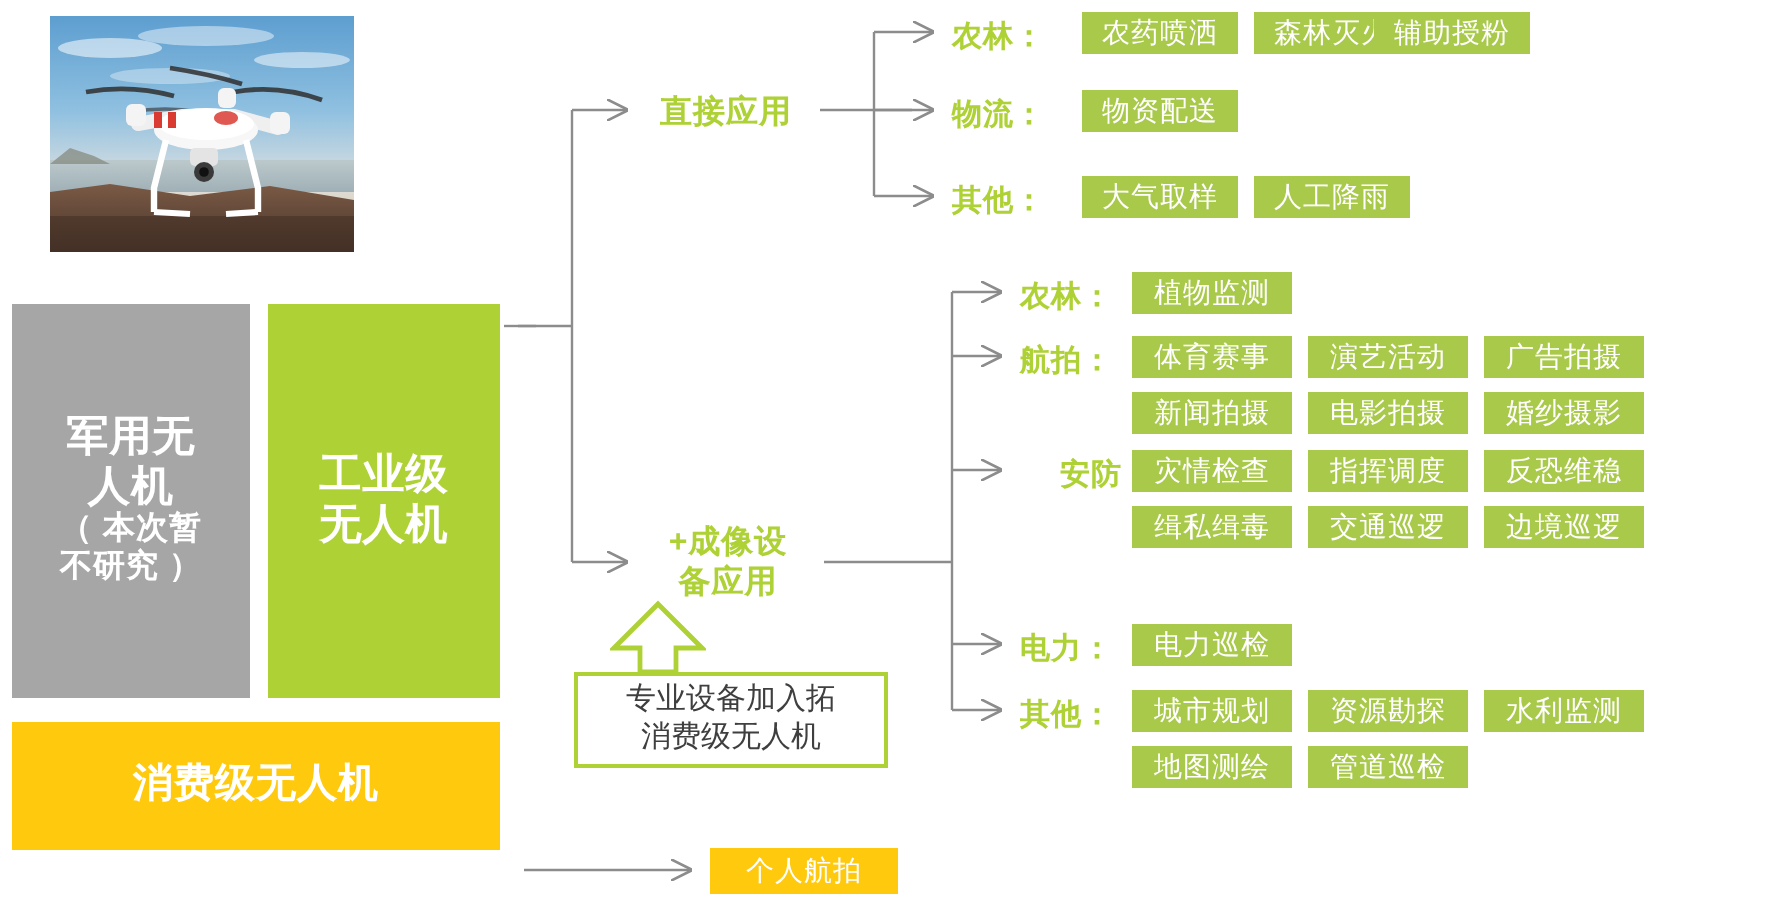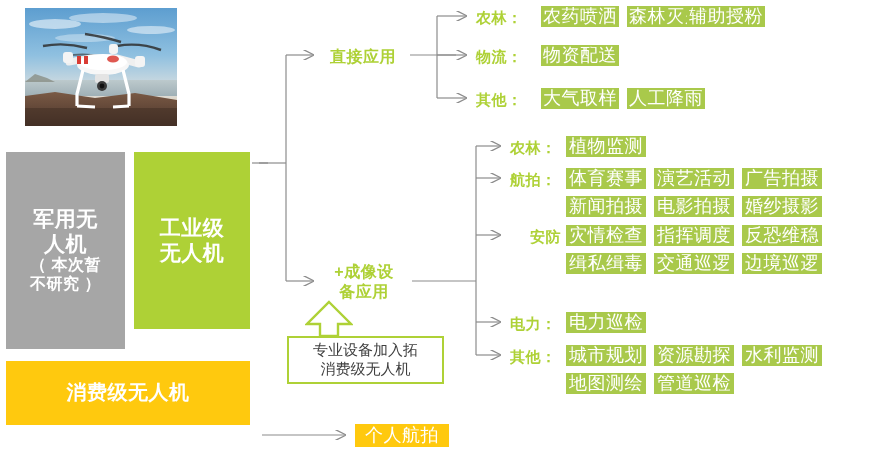--- a/index.html
+++ b/index.html
@@ -30,21 +30,21 @@
     line-height:1.18;
     letter-spacing:0.5px;
   }
   #cat-military {
     left:6px; top:152px; width:119px; height:197px;
     background:#a6a6a6;
     font-size:21px;
   }
   #cat-military .sub { font-size:16px; font-weight:bold; display:block; }
   #cat-industrial {
-    left:134px; top:152px; width:116px; height:177px;
+    left:134px; top:152px; width:116px; height:197px;
     background:#aed136;
     font-size:21px;
   }
   #cat-consumer {
     left:6px; top:361px; width:244px; height:64px;
     background:#ffc90e;
     font-size:20px;
   }
 
   
@@ -82,21 +82,21 @@
     color:#aed136;
     font-weight:bold;
     font-size:15px;
     white-space:nowrap;
     letter-spacing:0.5px;
   }
   .tag {
     position:absolute;
     background:#a9c94b;
     color:#ffffff;
-    font-size:18px;
+    font-size:14px;
     height:21px;
     line-height:21px;
     text-align:center;
     white-space:nowrap;
     letter-spacing:0.5px;
   }
   .tag.gold { background:#ffc90e; }
 
   
   #tag-personal {

